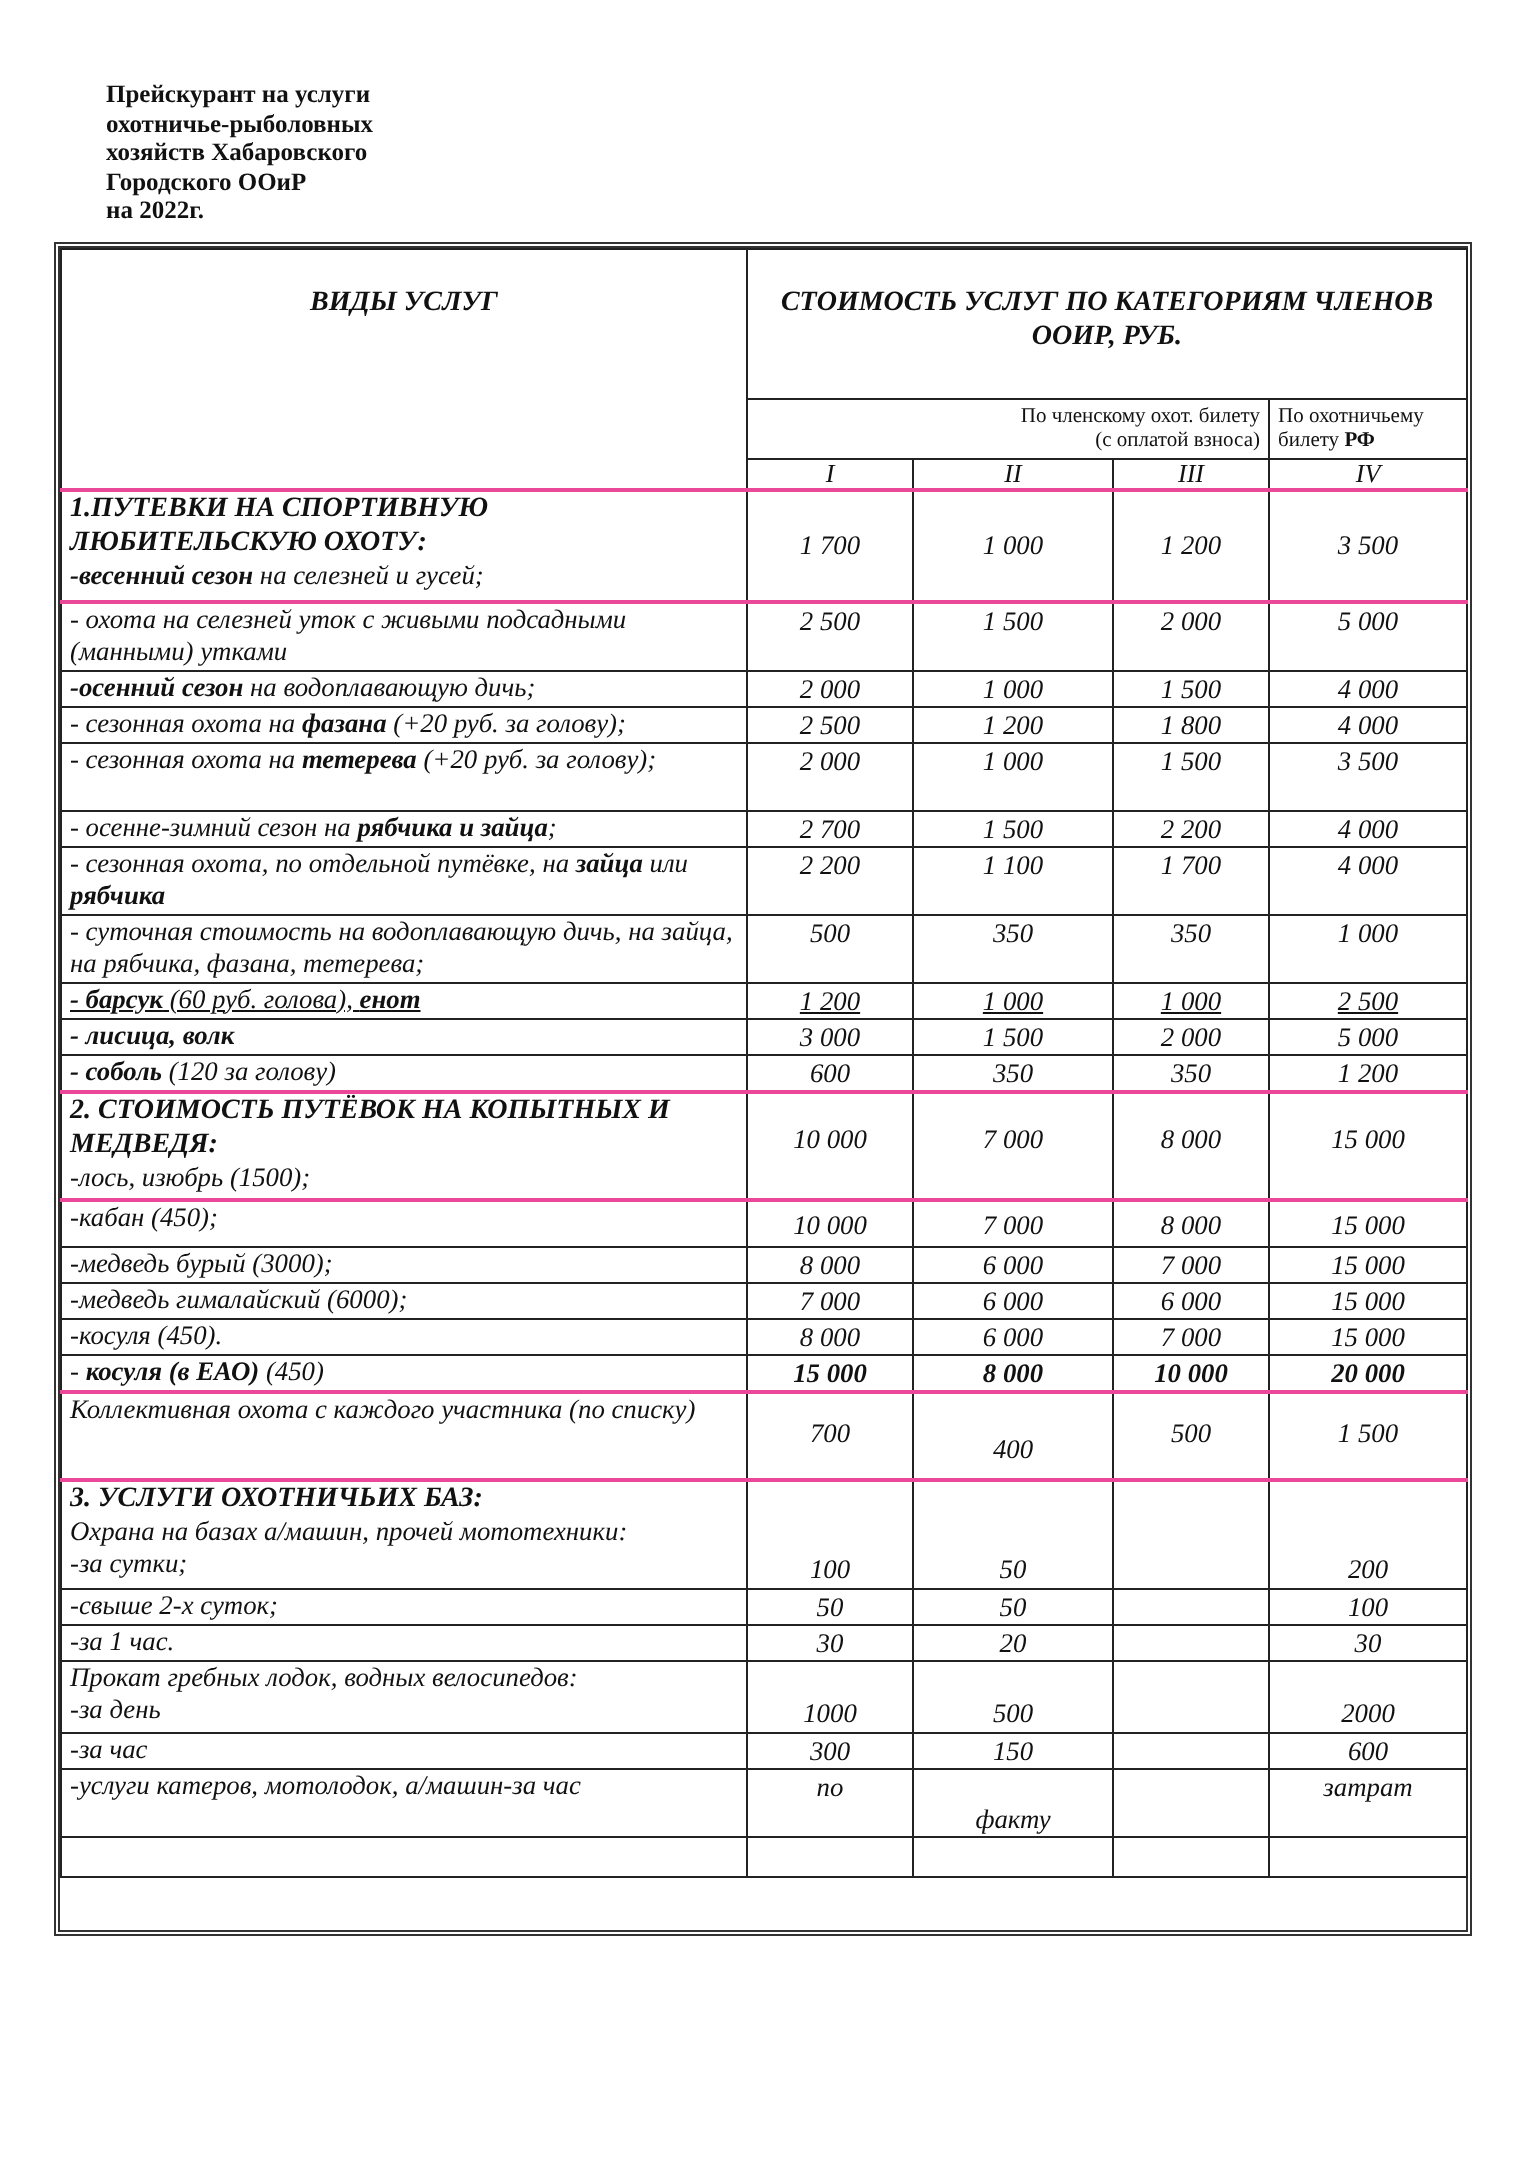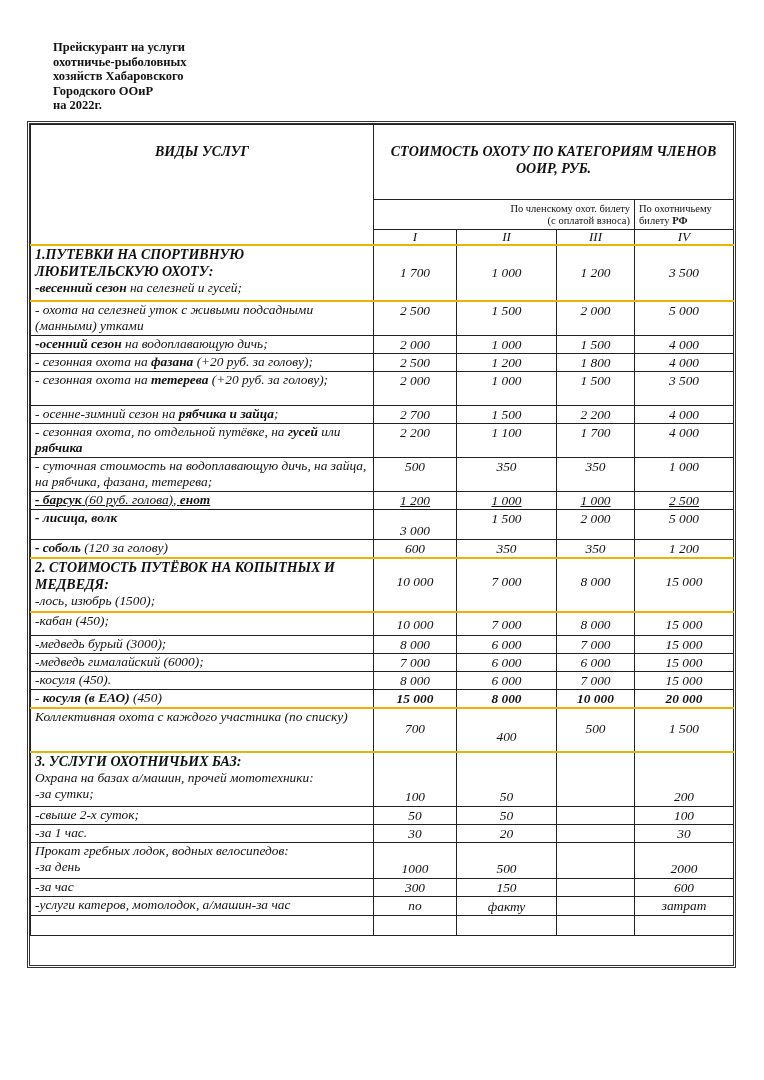--- a/index.html
+++ b/index.html
@@ -13,21 +13,21 @@
   td { border: 1px solid #222; padding: 0 4px; vertical-align: top; font-style: italic;
        font-size: 13.4px; line-height: 16px; }
   td.num { text-align: center; padding-top: 1px; }
   td.num.bold { font-weight: bold; }
   .h-main { text-align: center; font-weight: bold; font-size: 14px; line-height: 17px; padding-top: 18px; }
   .h-sub { text-align: right; font-style: normal; font-size: 10.5px; line-height: 12px; padding-top: 3px; }
   .h-sub-left { text-align: left; font-style: normal; font-size: 10.5px; line-height: 12px; padding-top: 3px; }
   .h-roman { text-align: center; font-size: 13px; line-height: 14px; }
   .sec { font-weight: bold; font-size: 14px; line-height: 17px; }
   b { font-weight: bold; }
-  .thick-top td { border-top: 2px solid #eab308; }
+  .thick-top td { border-top: 2px solid #ec4899; }
 </style>
 </head>
 <body>
 
 <div class="title">Прейскурант на услуги
 охотничье-рыболовных
 хозяйств Хабаровского
 Городского  ООиР
 на 2022г.</div>
 
@@ -36,21 +36,21 @@
     <colgroup>
       <col style="width:343px">
         <col style="width:83px">
         <col style="width:100px">
         <col style="width:78px">
         <col style="width:99px">
     </colgroup>
     <tbody id="tbody">
       <tr style="height:75px">
         <td rowspan="3" class="h-main">ВИДЫ УСЛУГ</td>
-        <td colspan="4" class="h-main">СТОИМОСТЬ ОХОТУ ПО КАТЕГОРИЯМ ЧЛЕНОВ ООИР, РУБ.</td>
+        <td colspan="4" class="h-main">СТОИМОСТЬ УСЛУГ ПО КАТЕГОРИЯМ ЧЛЕНОВ ООИР, РУБ.</td>
       </tr>
       <tr style="height:30px">
         <td colspan="3" class="h-sub" style="white-space:pre-line">По членскому охот. билету
 (с оплатой взноса)</td>
         <td class="h-sub-left"><span>По охотничьему билету </span><b style="font-style:normal">РФ</b></td>
       </tr>
       <tr style="height:15px">
         <td class="h-roman">I</td>
         <td class="h-roman">II</td>
         <td class="h-roman">III</td>
@@ -92,21 +92,21 @@
           <td class="num" style="padding-top: 1px;">3 500</td>
         </tr>
         <tr style="height: 18px;">
           <td><span>- осенне-зимний сезон на </span><b>рябчика и зайца</b><span>;</span></td>
           <td class="num" style="padding-top: 1px;">2 700</td>
           <td class="num" style="padding-top: 1px;">1 500</td>
           <td class="num" style="padding-top: 1px;">2 200</td>
           <td class="num" style="padding-top: 1px;">4 000</td>
         </tr>
         <tr style="height: 34px;">
-          <td><span>- сезонная охота, по отдельной путёвке, на </span><b>гусей</b><span> или  </span><b>рябчика</b></td>
+          <td><span>- сезонная охота, по отдельной путёвке, на </span><b>зайца</b><span> или  </span><b>рябчика</b></td>
           <td class="num" style="padding-top: 1px;">2 200</td>
           <td class="num" style="padding-top: 1px;">1 100</td>
           <td class="num" style="padding-top: 1px;">1 700</td>
           <td class="num" style="padding-top: 1px;">4 000</td>
         </tr>
         <tr style="height: 34px;">
           <td><span>- суточная стоимость на водоплавающую дичь, на зайца, на рябчика, фазана, тетерева;</span></td>
           <td class="num" style="padding-top: 1px;">500</td>
           <td class="num" style="padding-top: 1px;">350</td>
           <td class="num" style="padding-top: 1px;">350</td>
@@ -114,21 +114,21 @@
         </tr>
         <tr style="height: 18px; text-decoration: underline;">
           <td><b>- барсук</b><span> (60 руб. голова), </span><b>енот</b></td>
           <td class="num" style="padding-top: 1px;">1 200</td>
           <td class="num" style="padding-top: 1px;">1 000</td>
           <td class="num" style="padding-top: 1px;">1 000</td>
           <td class="num" style="padding-top: 1px;">2 500</td>
         </tr>
         <tr style="height: 18px;">
           <td><b>- лисица, волк</b></td>
-          <td class="num" style="padding-top: 13px; font-family: Liberation Serif, serif;">3 000</td>
+          <td class="num" style="padding-top: 1px; font-family: Liberation Serif, serif;">3 000</td>
           <td class="num" style="padding-top: 1px;">1 500</td>
           <td class="num" style="padding-top: 1px;">2 000</td>
           <td class="num" style="padding-top: 1px;">5 000</td>
         </tr>
         <tr style="height: 18px;">
           <td><b>- соболь</b><span> (120 за голову)</span></td>
           <td class="num" style="padding-top: 1px;">600</td>
           <td class="num" style="padding-top: 1px;">350</td>
           <td class="num" style="padding-top: 1px;">350</td>
           <td class="num" style="padding-top: 1px;">1 200</td>
@@ -213,21 +213,21 @@
         <tr style="height: 18px;">
           <td><span>-за час</span></td>
           <td class="num" style="padding-top: 1px;">300</td>
           <td class="num" style="padding-top: 1px;">150</td>
           <td class="num" style="padding-top: 1px;"></td>
           <td class="num" style="padding-top: 1px;">600</td>
         </tr>
         <tr style="height: 18px;">
           <td><span>-услуги катеров, мотолодок,  а/машин-за час</span></td>
           <td class="num" style="padding-top: 1px;">по</td>
-          <td class="num" style="padding-top: 2px;">факту</td>
+          <td class="num" style="padding-top: 17px;">факту</td>
           <td class="num" style="padding-top: 1px;"></td>
           <td class="num" style="padding-top: 1px;">затрат</td>
         </tr>
         <tr style="height: 20px;">
           <td></td>
           <td class="num"></td>
           <td class="num"></td>
           <td class="num"></td>
           <td class="num"></td>
         </tr>

